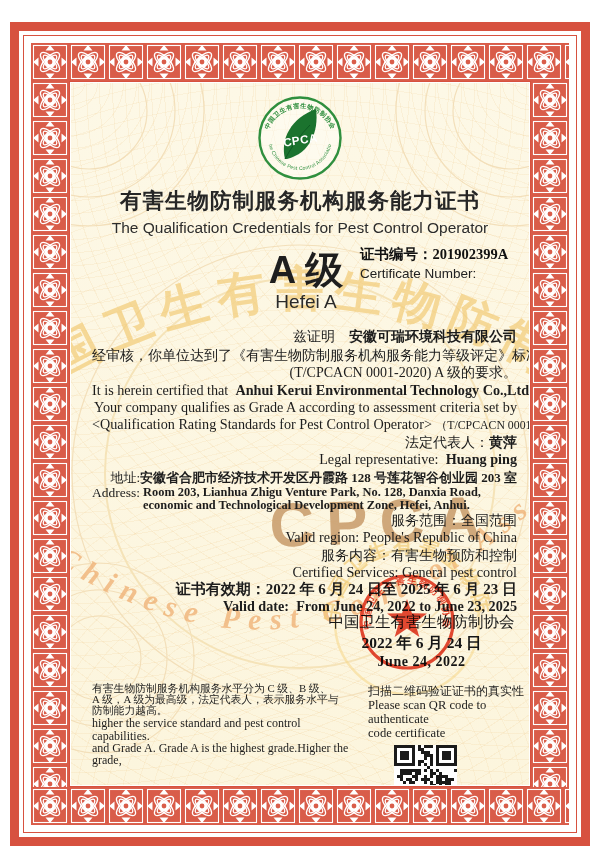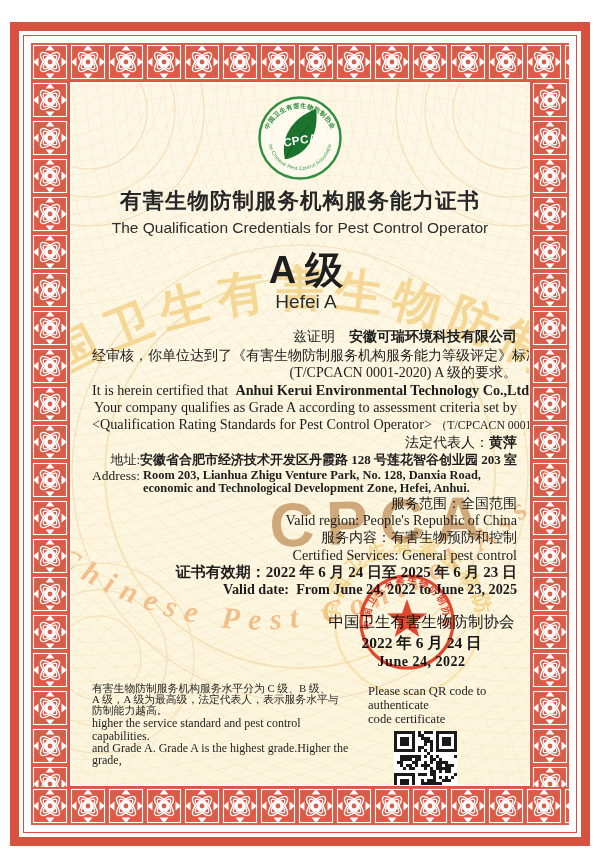--- a/index.html
+++ b/index.html
@@ -1427,34 +1427,39 @@
         <textPath href="#emBot" startOffset="50%" text-anchor="middle">The Chinese Pest Control Association</textPath>
       </text>
       <path d="M28 64 C 23 44 34 23 59 14 C 62 37 53 58 30 64 Z" fill="#1b732e"></path>
       <path d="M28 64 C 35 51 43 40 53 30" stroke="#0e5a22" stroke-width="1" fill="none"></path>
       <text x="44" y="49" text-anchor="middle" font-size="11.5" font-weight="bold" fill="#ffffff" letter-spacing=".5" transform="rotate(-9 44 49)" font-family="Liberation Sans, sans-serif">CPCA</text>
     </svg>
 
     <div class="layer title-cn">有害生物防制服务机构服务能力证书</div>
     <div class="layer title-en">The Qualification Credentials for Pest Control Operator</div>
 
+    <div class="layer certno">
+      <div class="l1"><span>证书编号：</span><span>201902399A</span></div>
+      <div class="l2">Certificate Number:</div>
+    </div>
 
     <div class="layer grade">
       <div class="cn">A 级</div>
       <div class="en">Hefei A</div>
     </div>
 
     <div class="layer bodytext">
       <div class="ln cn mb2"><span>兹证明</span><span class="sp"></span><span class="kai">安徽可瑞环境科技有限公司</span></div>
       <div class="ln cn">经审核，你单位达到了《有害生物防制服务机构服务能力等级评定》标准</div>
       <div class="ln cn">(T/CPCACN 0001-2020) A 级的要求。</div>
       <div class="ln en"><span>It is herein certified that</span>&nbsp;&nbsp;<b>Anhui Kerui Environmental Technology Co.,Ltd.</b></div>
       <div class="ln en">Your company qualifies as Grade A according to assessment criteria set by</div>
       <div class="ln en"><span>&lt;Qualification Rating Standards for Pest Control Operator&gt;</span> <span class="small-paren">（T/CPCACN 0001-2020）</span></div>
       <div class="ln cn"><span>法定代表人：</span><span class="kai">黄萍</span></div>
+      <div class="ln en"><span>Legal representative:</span>&nbsp;&nbsp;<b>Huang ping</b></div>
       <div class="ln addr-cn"><span style="font-weight:normal">地址:</span><span>安徽省合肥市经济技术开发区丹霞路 128 号莲花智谷创业园 203 室</span></div>
       <div class="addr-en"><span class="lbl">Address:</span>&nbsp;<span>Room 203, Lianhua Zhigu Venture Park, No. 128, Danxia Road, economic and Technological Development Zone, Hefei, Anhui.</span></div>
       <div class="ln cn">服务范围：全国范围</div>
       <div class="ln en">Valid region: People's Republic of China</div>
       <div class="ln cn">服务内容：有害生物预防和控制</div>
       <div class="ln en">Certified Services: General pest control</div>
       <div class="ln validity-cn"><span class="lbl">证书有效期：</span><span>2022 年 6 月 24 日至 2025 年 6 月 23 日</span></div>
       <div class="ln en validity-en"><span>Valid date:</span>&nbsp;&nbsp;<span>From June 24, 2022 to June 23, 2025</span></div>
     </div>
 
@@ -1478,20 +1483,21 @@
     <div class="layer footnote">
       <div class="fcn">有害生物防制服务机构服务水平分为 C 级、B 级、</div>
       <div class="fcn">A 级，A 级为最高级，法定代表人，表示服务水平与</div>
       <div class="fcn">防制能力越高。</div>
       <div class="gap"></div>
       <div class="fen">higher the service standard and pest control capabilities.</div>
       <div class="fen">and Grade A. Grade A is the highest grade.Higher the grade,</div>
     </div>
 
     <div class="layer qrblock">
+      <div class="qcn">扫描二维码验证证书的真实性</div>
       <div class="qen">Please scan QR code to authenticate</div>
       <div class="qen">code certificate</div>
       <svg id="qr-svg" width="63" height="63" viewBox="0 0 63 63" xmlns="http://www.w3.org/2000/svg">
           <rect width="63" height="63" fill="#ffffff"></rect>
           <rect x="24" y="0" width="3" height="3" fill="#1a1a1a"></rect>
           <rect x="30" y="0" width="3" height="3" fill="#1a1a1a"></rect>
           <rect x="33" y="0" width="3" height="3" fill="#1a1a1a"></rect>
           <rect x="36" y="0" width="3" height="3" fill="#1a1a1a"></rect>
           <rect x="24" y="3" width="3" height="3" fill="#1a1a1a"></rect>
           <rect x="27" y="3" width="3" height="3" fill="#1a1a1a"></rect>

